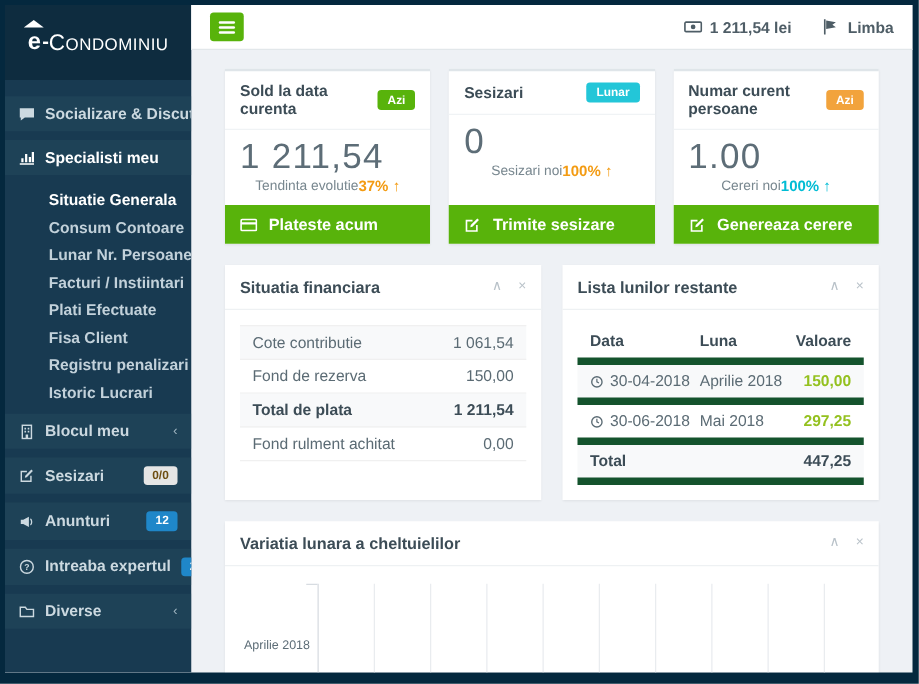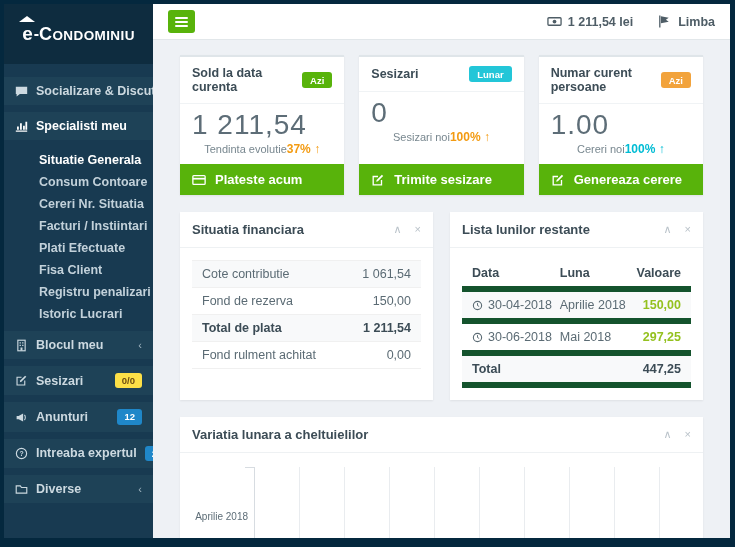--- a/index.html
+++ b/index.html
@@ -8,32 +8,32 @@
   .screen { width: 735px; height: 547px; background: #04283e; position: relative; overflow: hidden; }
   .app { position: absolute; left: 4px; top: 4px; width: 726px; height: 534px; display: flex; background: #eef1f5; overflow: hidden; }
 
   
   .sidebar { width: 149px; min-width: 149px; background: #183a51; display: flex; flex-direction: column; overflow: hidden; }
   .logo { height: 60px; background: #0e2c3f; color: #fff; display: flex; align-items: center; justify-content: center; cursor: pointer; }
   .logo-e { position: relative; font-size: 19px; font-weight: 700; margin-right: 1px; }
   .roof { position: absolute; left: 50%; top: -7px; transform: translateX(-50%); width: 0; height: 0;
           border-left: 8px solid transparent; border-right: 8px solid transparent; border-bottom: 6px solid #fff; }
   .logo-sep { font-size: 16px; font-weight: 700; }
-  .logo-name { display: inline-block; font-size: 13.5px; font-weight: 700; text-transform: uppercase; letter-spacing: .4px; }
+  .logo-name { display: inline-block; font-size: 13.5px; font-weight: 400; text-transform: uppercase; letter-spacing: .4px; }
   .logo-name::first-letter { font-size: 18px; }
 
   .nav { padding: 13px 0 0; }
   .nav-item { background: #1e4257; margin-bottom: 7px; padding: 7px 11px; display: flex; align-items: center; gap: 8px;
               color: #ccd9e0; font-size: 12.5px; font-weight: 700; cursor: pointer; white-space: nowrap; }
   .nav-item.open { color: #fff; }
   .nav-item .ic { width: 13px; height: 13px; flex: 0 0 13px; display: inline-flex; }
   .nav-item .ic svg { width: 13px; height: 13px; }
   .chev { margin-left: auto; font-size: 11px; color: #9fb4c0; font-weight: 400; }
   .badge { margin-left: auto; font-size: 9.5px; font-weight: 700; padding: 2px 7px; border-radius: 3px; line-height: 1.2; }
-  .badge.orange { background: #fde047; color: #6d4d12; }
+  .badge.orange { background: #e5e5e5; color: #6d4d12; }
   .badge.blue { background: #1f87c9; color: #fff; }
 
   .submenu { padding: 2px 0 6px; }
   .submenu-item { padding: 4px 10px 4px 35px; font-size: 12.5px; font-weight: 600; color: #c2d1da; cursor: pointer; white-space: nowrap; }
   .submenu-item.active { color: #fff; font-weight: 700; }
 
   
   .main { flex: 1; display: flex; flex-direction: column; min-width: 0; }
   .topbar { height: 36px; min-height: 36px; background: #fff; display: flex; align-items: center; padding: 0 15px; border-bottom: 1px solid #e2e7ea; }
   .burger { width: 27px; height: 23px; background: #58b30b; border-radius: 3px; display: flex; flex-direction: column;
@@ -124,21 +124,21 @@
                 <path d="M1 13h14v1.5H1zM2.5 8h2.2v4H2.5zM6.2 4h2.2v8H6.2zM9.9 7h2.2v5H9.9zM12.8 2h2.2v10h-2.2z" fill="currentColor"></path>
               </svg>
             </span>
           <span>Specialisti meu</span>
 
         </div>
 
         <div class="submenu">
           <div class="submenu-item active">Situatie Generala</div>
           <div class="submenu-item">Consum Contoare</div>
-          <div class="submenu-item">Cereri Nr. Situatia</div>
+          <div class="submenu-item">Lunar Nr. Persoane</div>
           <div class="submenu-item">Facturi / Instiintari</div>
           <div class="submenu-item">Plati Efectuate</div>
           <div class="submenu-item">Fisa Client</div>
           <div class="submenu-item">Registru penalizari</div>
           <div class="submenu-item">Istoric Lucrari</div>
         </div>
 
         <div class="nav-item">
           <span class="ic">
               <svg viewBox="0 0 16 16">

